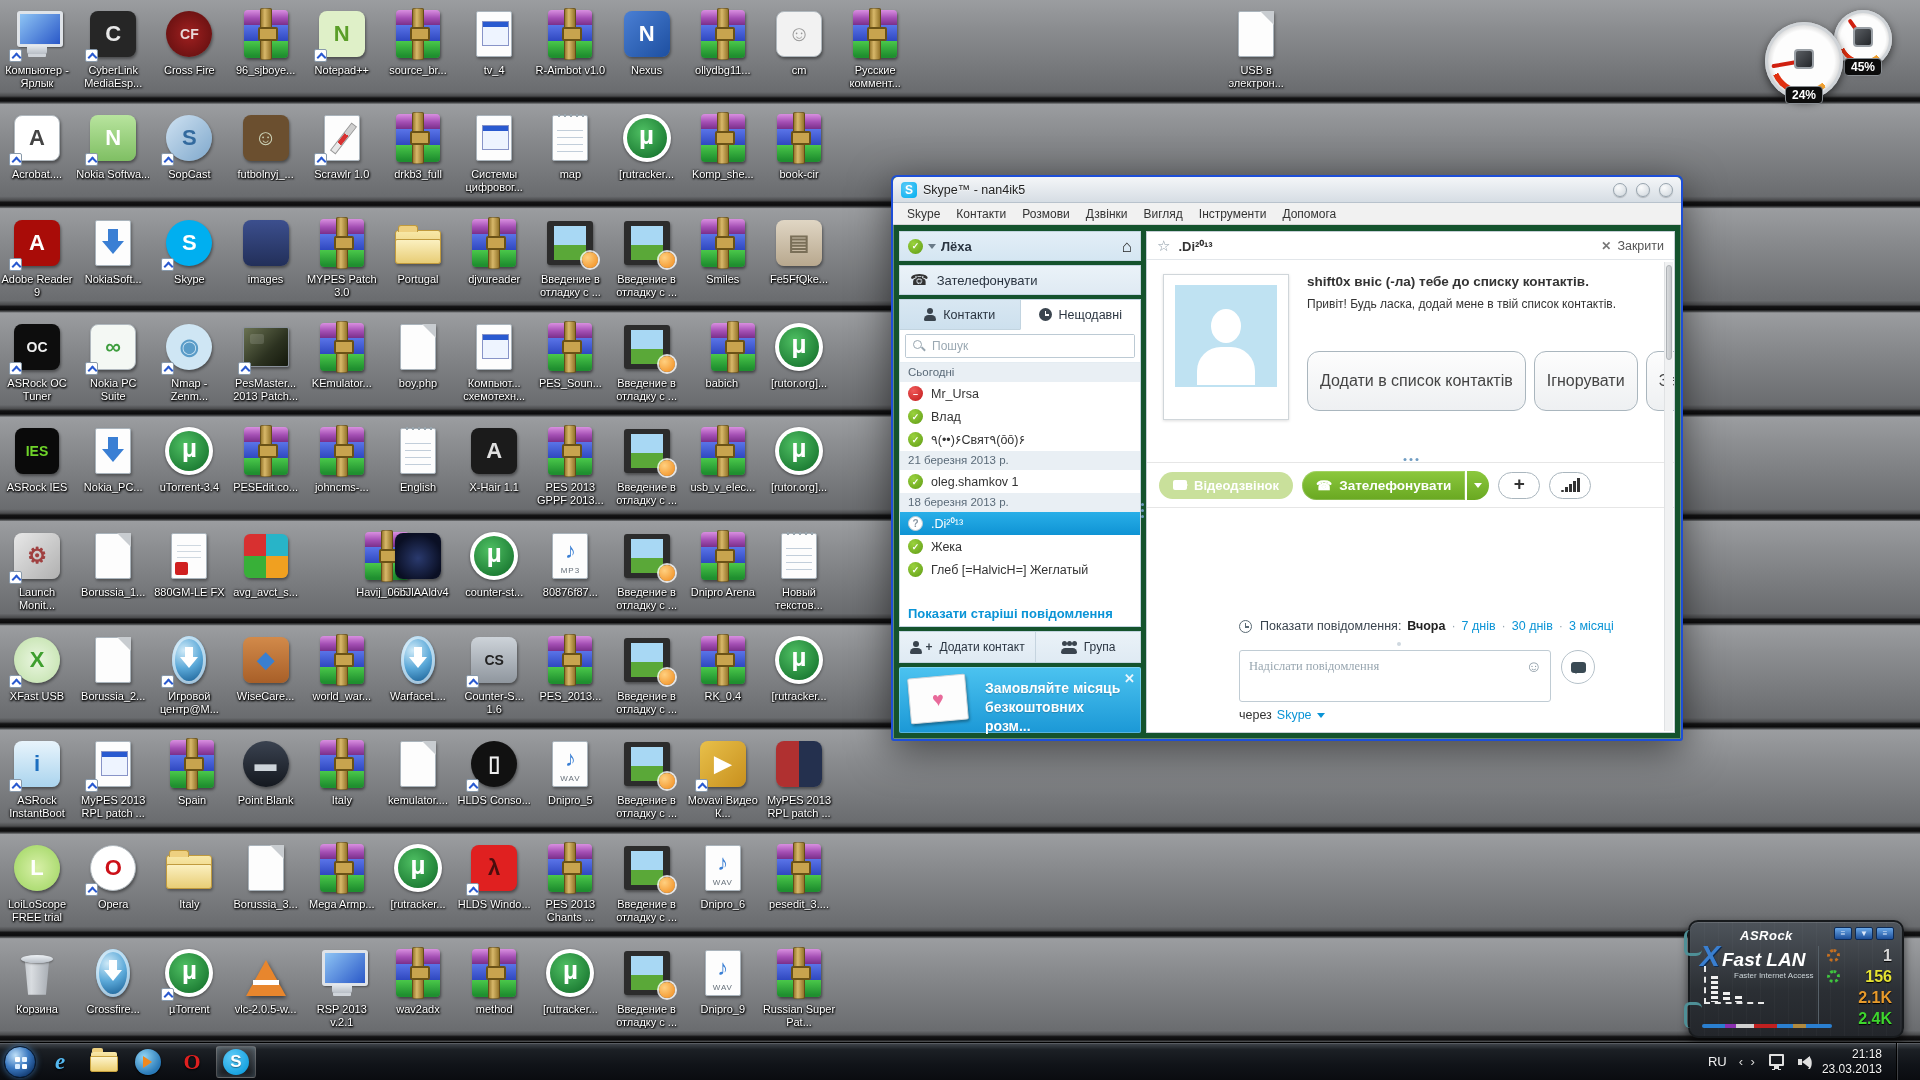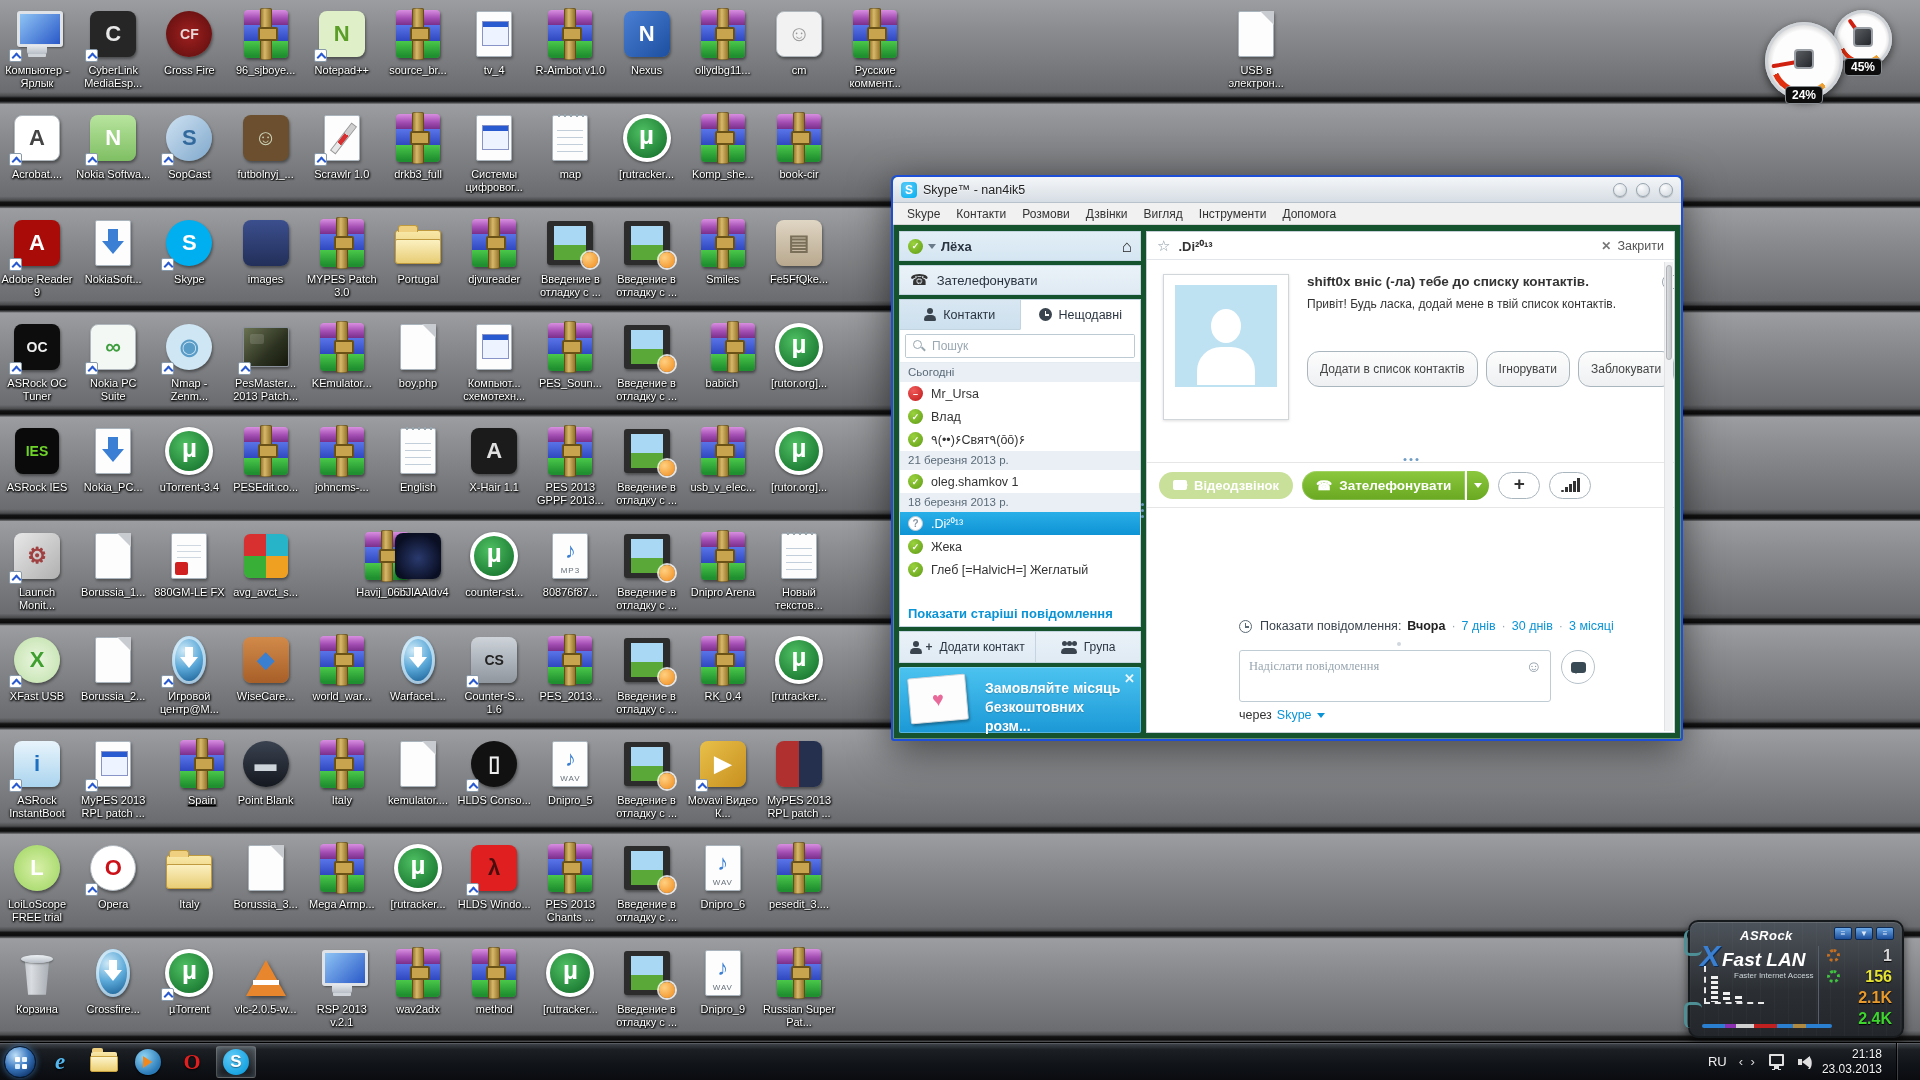--- a/index.html
+++ b/index.html
@@ -174,21 +174,21 @@
   .ava{width:102px;height:102px;background:#bfe2f2;position:relative;overflow:hidden}
   .ava::before{content:"";position:absolute;left:36px;top:24px;width:30px;height:34px;border-radius:50%;background:#fff}
   .ava::after{content:"";position:absolute;left:22px;top:62px;width:58px;height:38px;border-radius:24px 24px 0 0;background:#fff}
   .req{flex:1;position:relative;padding-right:8px}
   .req-title{font-size:13.5px;font-weight:bold;color:#333;padding-right:30px}
   .info-ic{position:absolute;right:4px;top:0;width:16px;height:16px;border:1px solid #9aa6b0;border-radius:50%;
     color:#7a8790;font-size:11px;font-weight:bold;display:flex;align-items:center;justify-content:center;font-style:italic}
   .req-msg{font-size:12px;color:#333;margin-top:8px}
   .req-btns{margin-top:40px;display:flex;gap:8px}
   .pill{border:1px solid #aab6be;border-radius:12px;background:linear-gradient(180deg,#fdfdfd,#eef0f2);
-    font-size:12px;color:#444;padding:10px 12px;white-space:nowrap}
+    font-size:16px;color:#444;padding:20px 12px;white-space:nowrap}
   .req-note{font-size:12px;color:#333;margin-top:8px;max-width:380px;line-height:17px}
   .hsplit{position:relative;height:0;flex:none}
   .hsplit span{position:absolute;left:50%;top:-4px;transform:translateX(-50%);display:flex;gap:3px}
   .hsplit i{width:3px;height:3px;border-radius:50%;background:#6f9cc2}
   .calltb{height:46px;border-top:1px solid #e6e6e6;border-bottom:1px solid #e6e6e6;display:flex;align-items:center;
     gap:9px;padding:0 12px;flex:none}
   .btn-video{height:27px;border-radius:14px;background:#c9e09b;color:#fff;font-size:13px;font-weight:bold;
     display:flex;align-items:center;gap:7px;padding:0 14px}
   .cam-ic{width:14px;height:10px;background:#fff;border-radius:2px;position:relative}
   .cam-ic::after{content:"";position:absolute;right:-5px;top:1px;border:4px solid transparent;border-left:5px solid #fff}
@@ -857,21 +857,21 @@
       </div>
       <div class="dlab">ASRock InstantBoot</div>
     </div>
     <div class="dicon" style="left: 77.2px; top: 738.1px;">
       <div class="ic">
         <div class="t-docwin"></div>
         <span class="sc-badge"></span>
       </div>
       <div class="dlab">MyPES 2013 RPL patch ...</div>
     </div>
-    <div class="dicon" style="left: 166px; top: 738.1px; text-decoration: underline;">
+    <div class="dicon" style="left: 156px; top: 738.1px;">
       <div class="ic">
         <div class="t-rar"></div>
       </div>
       <div class="dlab">Spain</div>
     </div>
     <div class="dicon" style="left: 229.6px; top: 738.1px;">
       <div class="ic rd">
         <div class="t-app t-glyphbox" style="background: linear-gradient(rgb(58, 66, 80), rgb(20, 24, 31)); border-radius: 50%; width: 46px; height: 46px;">
           <span style="color: rgb(205, 212, 218);">▬</span>
         </div>

